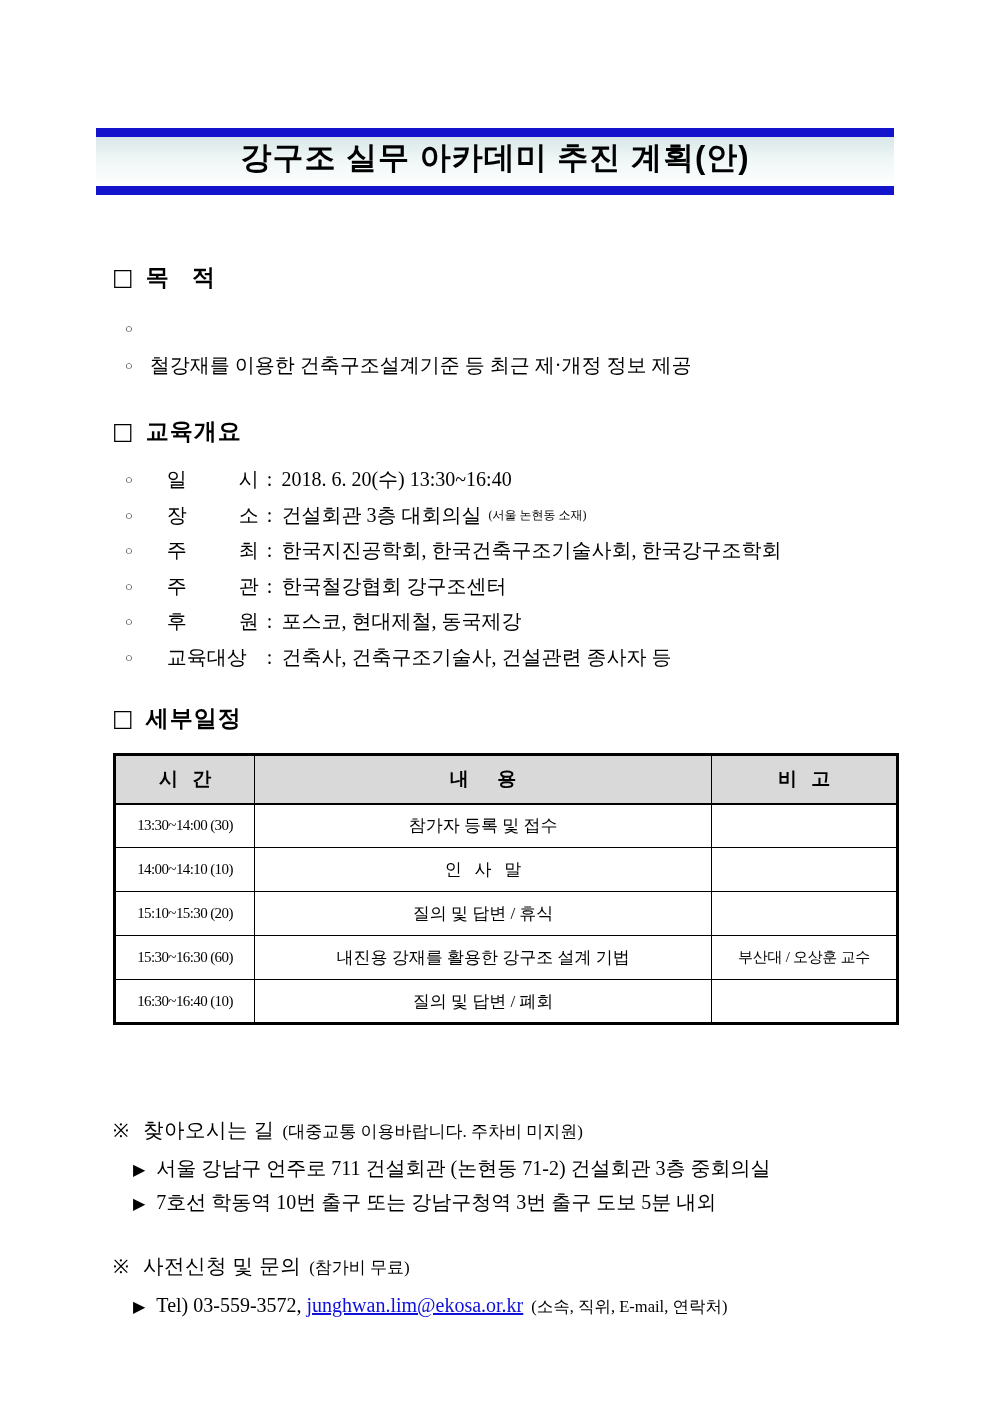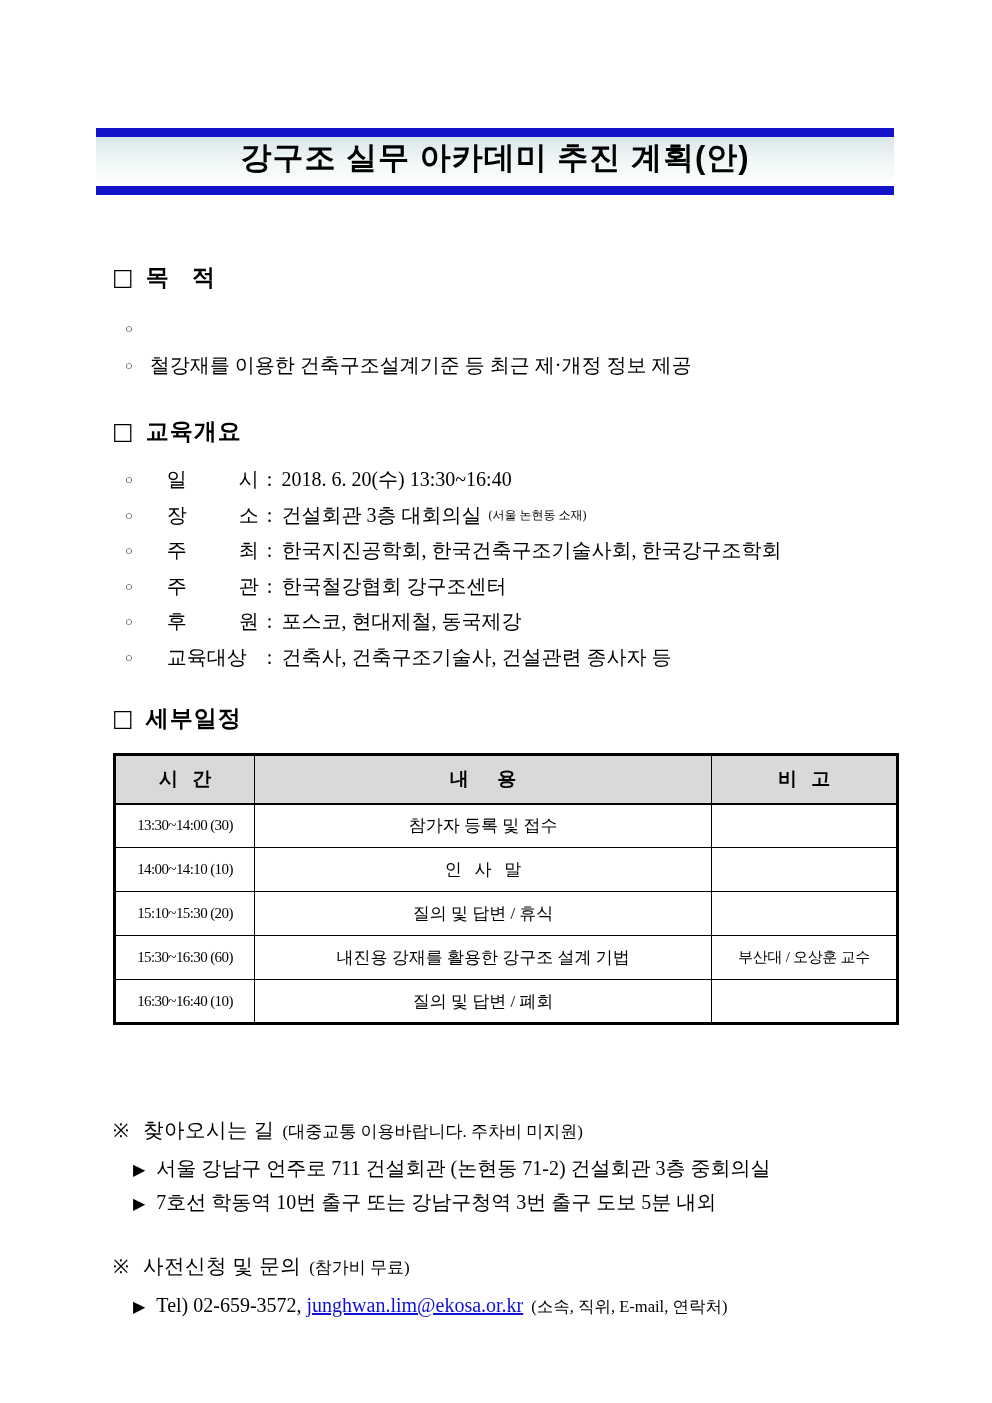--- a/index.html
+++ b/index.html
@@ -232,20 +232,20 @@
   </div>
 
   <div class="note-block block-contact">
     <div class="note-title-line">
       <span class="x-marker">※</span>
       <span class="note-title">사전신청 및 문의</span>
       <span class="note-paren">(참가비 무료)</span>
     </div>
     <div class="arrow-line tel-line">
       <span class="arrow">▶</span>
-      <span>Tel) 02-659-3572,</span>
+      <span>Tel) 03-559-3572,</span>
       <span> </span>
       <a class="email-link">junghwan.lim@ekosa.or.kr</a>
       <span class="tel-suffix">(소속, 직위, E-mail, 연락처)</span>
     </div>
   </div>
 
 </div>
 
 </body></html>

